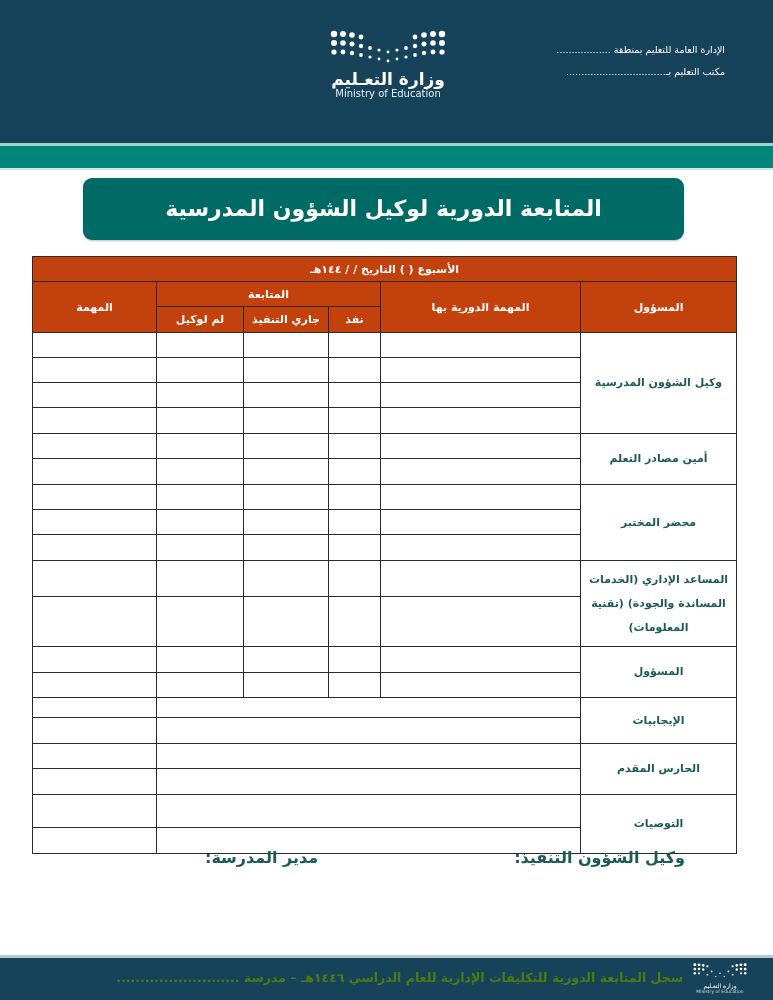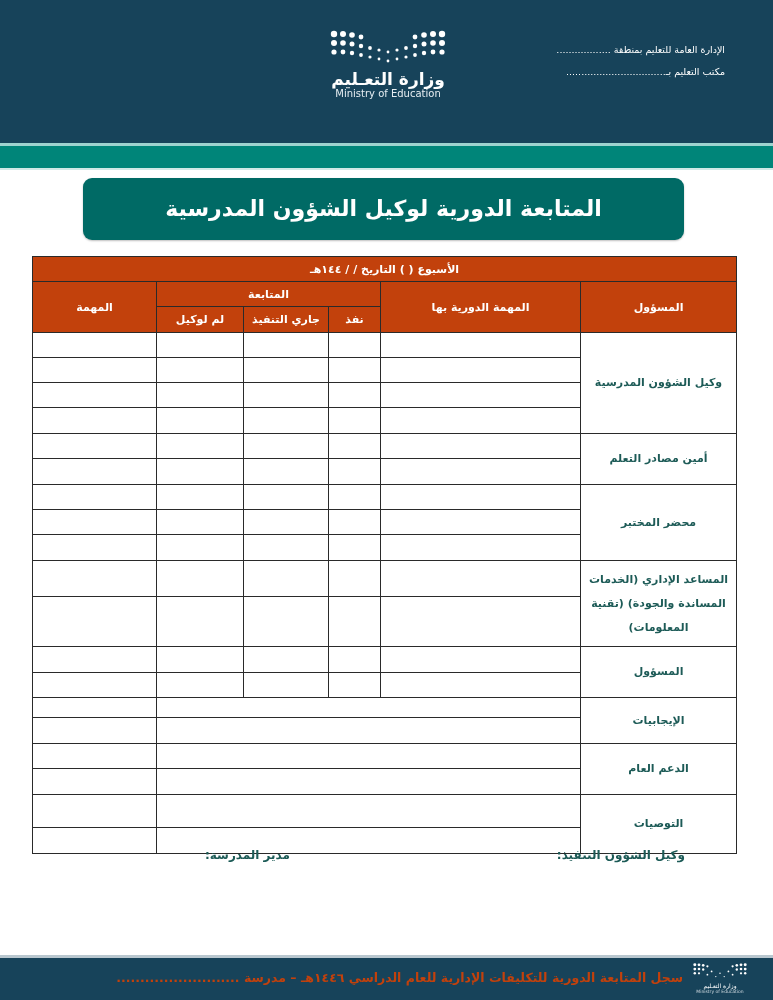--- a/index.html
+++ b/index.html
@@ -12,24 +12,24 @@
   .logo svg{display:block;margin:0 auto;}
   .logo-ar{font-size:17px;line-height:18px;margin-top:2px;font-weight:bold;letter-spacing:1px;}
   .logo-en{font-size:10px;line-height:12px;color:#e7eef2;}
   .hdr-fields{position:absolute;right:48px;top:43px;width:300px;direction:rtl;color:#fff;font-size:9.5px;}
   .hdr-fields div{height:22px;line-height:14px;white-space:nowrap;}
   .title-box{position:absolute;left:83px;top:178px;width:601px;height:62px;background:#006a65;border-radius:9px;color:#fff;text-align:center;line-height:62px;font-size:22px;font-weight:bold;direction:rtl;box-shadow:0 1px 2px rgba(0,0,0,0.25);}
   table.grid{position:absolute;left:32px;top:256px;width:704px;border-collapse:collapse;direction:rtl;table-layout:fixed;}
   table.grid td,table.grid th{border:1.5px solid #2a2a2a;padding:0;font-size:11px;text-align:center;vertical-align:middle;}
   table.grid th{background:#c2410c;color:#fff;font-weight:bold;}
   table.grid td.role{color:#1d5b57;font-weight:bold;font-size:11px;line-height:24px;}
-  .sign{position:absolute;top:848px;color:#1d5b57;font-weight:bold;font-size:12px;direction:rtl;}
+  .sign{position:absolute;top:848px;color:#1d5b57;font-weight:bold;font-size:16px;direction:rtl;}
   .footer{position:absolute;left:0;top:958px;width:773px;height:42px;background:#17435a;}
   .footer-top{position:absolute;left:0;top:955px;width:773px;height:3px;background:#b9c7cf;}
-  .footer-text{position:absolute;right:90px;top:970px;color:#c2410c;font-size:12.5px;font-weight:bold;direction:rtl;white-space:nowrap;}
+  .footer-text{position:absolute;right:90px;top:970px;color:#4d7c0f;font-size:12.5px;font-weight:bold;direction:rtl;white-space:nowrap;}
   .footer-logo{position:absolute;left:690px;top:962px;width:60px;height:34px;text-align:center;color:#fff;}
   .footer-logo .fl-ar{font-size:6px;line-height:7px;}
   .footer-logo .fl-en{font-size:4.5px;line-height:5px;color:#cfd9df;}
 </style>
 </head>
 <body>
 
 <div class="header"></div>
 <div class="header-line"></div>
 <div class="teal-band"></div>
@@ -215,21 +215,21 @@
     <td rowspan="2" class="role">الإيجابيات</td>
     <td colspan="4"></td>
         <td></td>
   </tr>
   <tr style="height:26px">
         <td colspan="4"></td>
         <td></td>
       </tr>
 
   <tr style="height:25px">
-    <td rowspan="2" class="role">الدعم العام</td>
+    <td rowspan="2" class="role">الحارس المقدم</td>
     <td colspan="4"></td>
         <td></td>
   </tr>
   <tr style="height:26px">
         <td colspan="4"></td>
         <td></td>
       </tr>
 
   <tr style="height:33px">
     <td rowspan="2" class="role">التوصيات</td>

